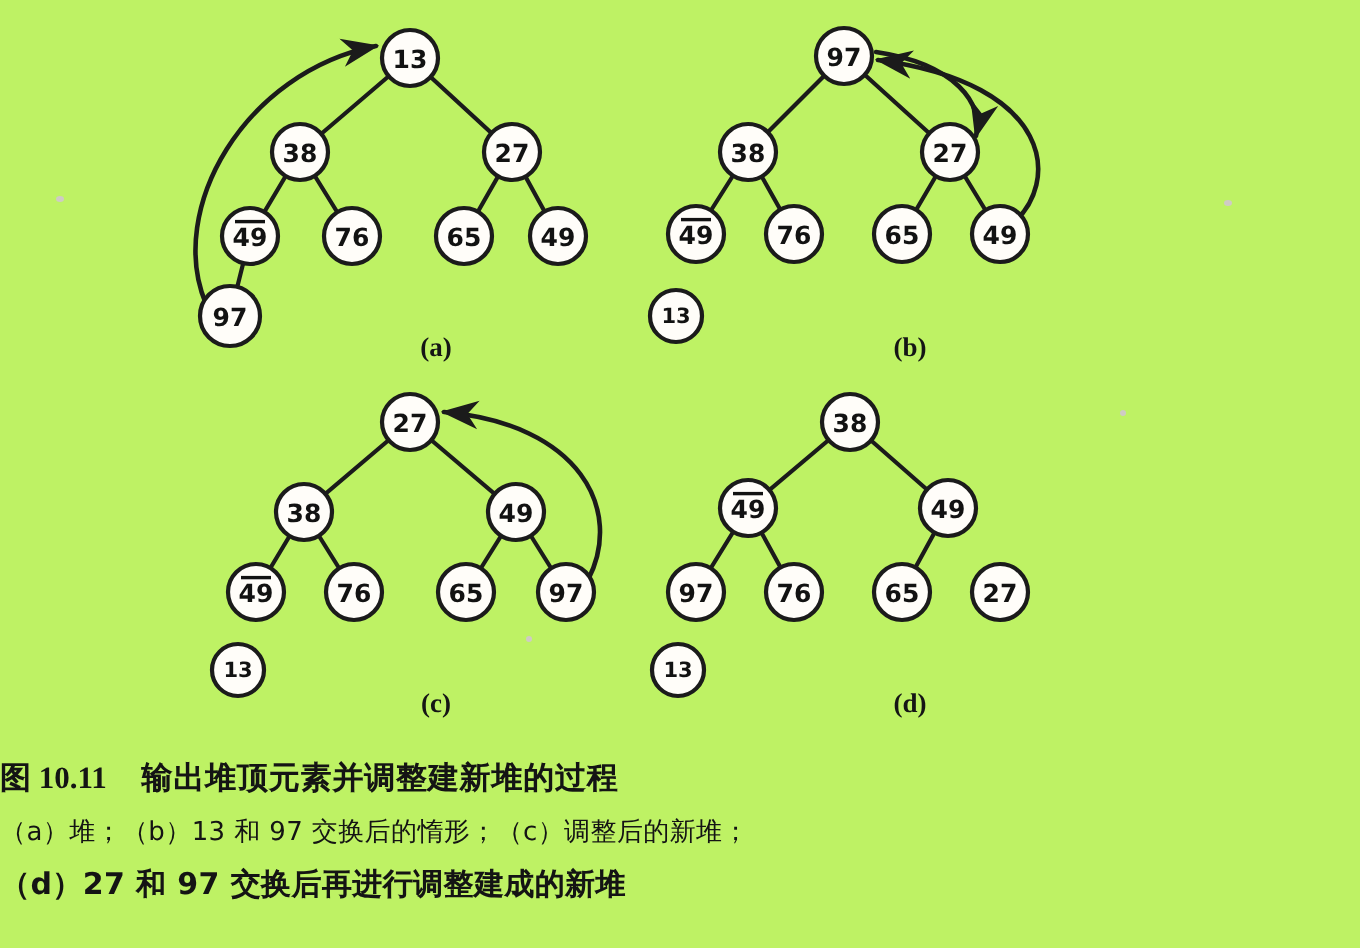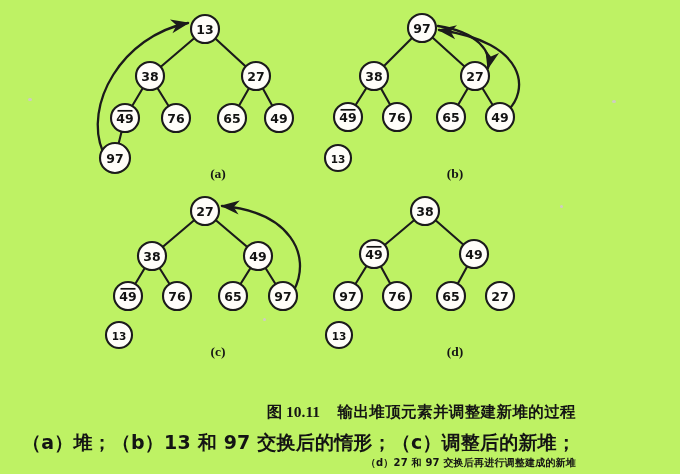--- a/index.html
+++ b/index.html
@@ -64,45 +64,44 @@
     font-family: "Liberation Serif", serif;
     font-size: 13.5px;
     font-weight: bold;
     fill: #151515;
     text-anchor: middle;
   }
   .caption-block {
     position: absolute;
     left: 0;
     width: 576px;
-    text-align: right;
+    text-align: left;
     color: #141414;
-    margin-top: 23px;
   }
   #caption-title {
     top: 379px;
     font-size: 15.5px;
     font-weight: bold;
     letter-spacing: 0.4px;
     font-family: "DejaVu Sans", sans-serif;
   }
   #caption-title .fig-no {
     font-family: "Liberation Serif", serif;
     letter-spacing: 0px;
   }
   #caption-line-2 {
     top: 407px;
-    font-size: 19px;
-    font-weight: bold;
+    font-size: 13px;
+    font-weight: normal;
     font-family: "DejaVu Sans", sans-serif;
     letter-spacing: 0.2px;
   }
   #caption-line-3 {
     top: 433px;
-    font-size: 10px;
+    font-size: 15px;
     font-weight: bold;
     font-family: "DejaVu Sans", sans-serif;
     letter-spacing: 0.2px;
   }
   .speck {
     position: absolute;
     background: #cfcbc4;
     border-radius: 50%;
   }
 </style>

